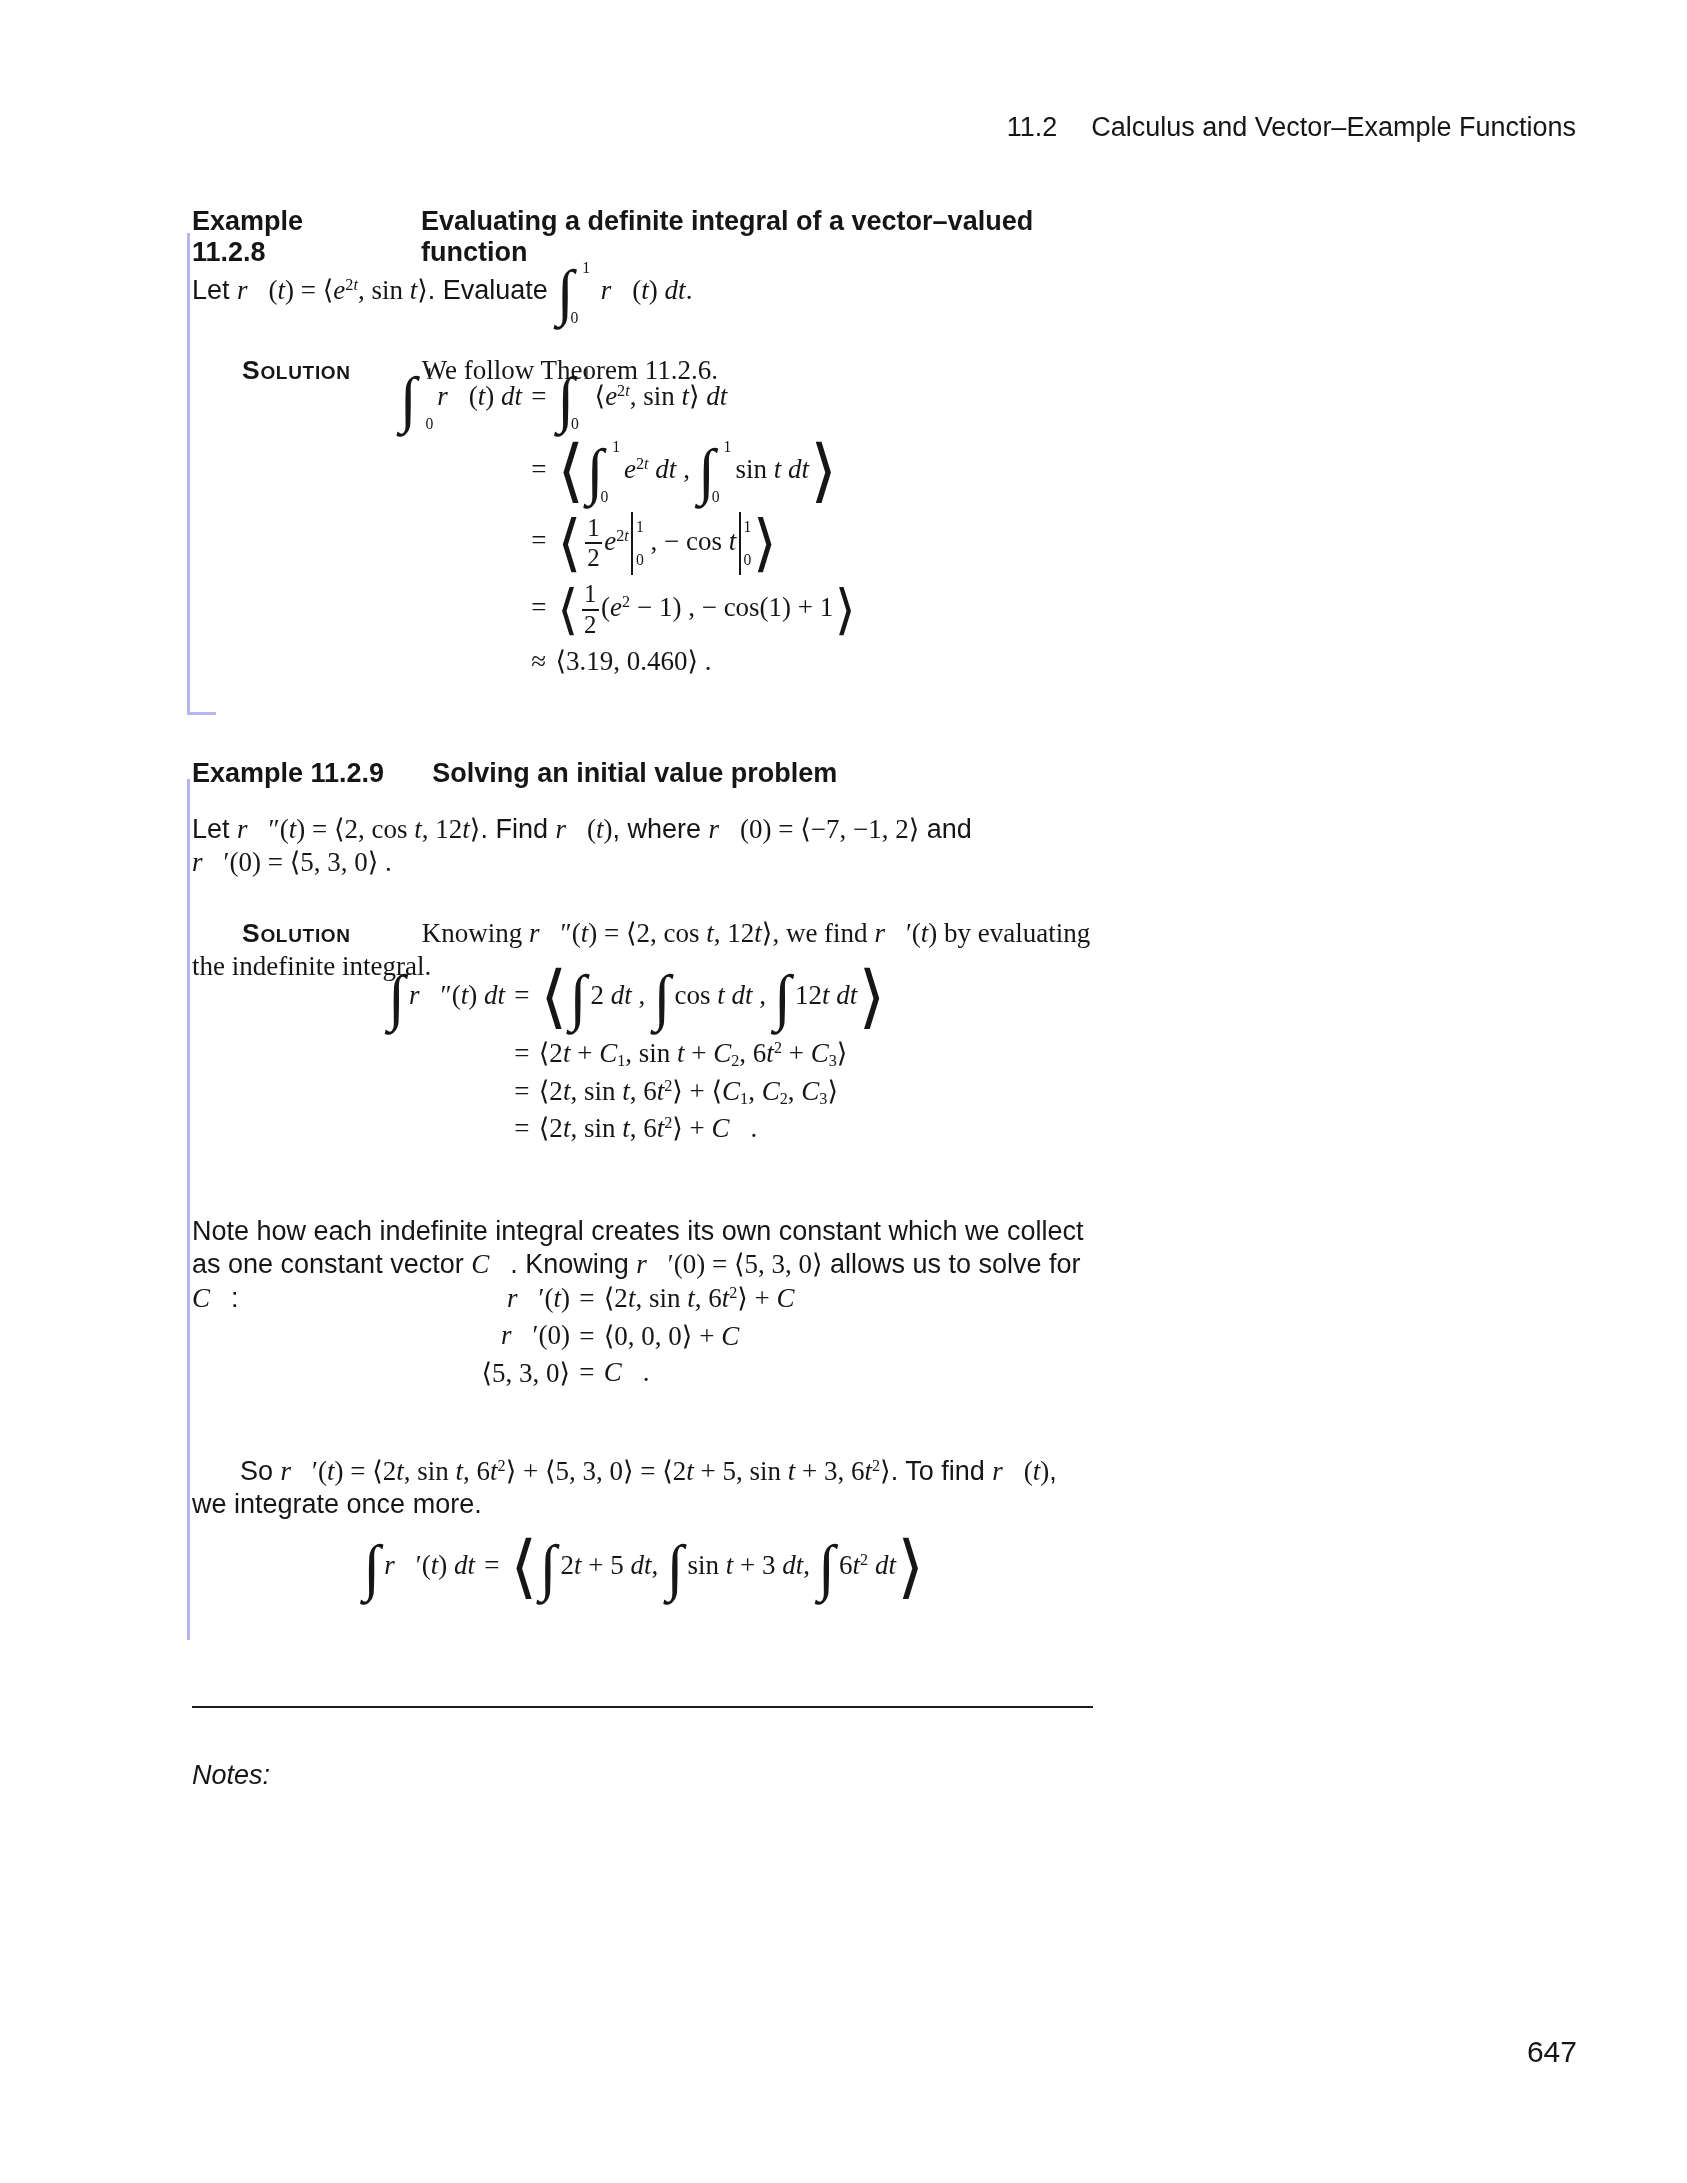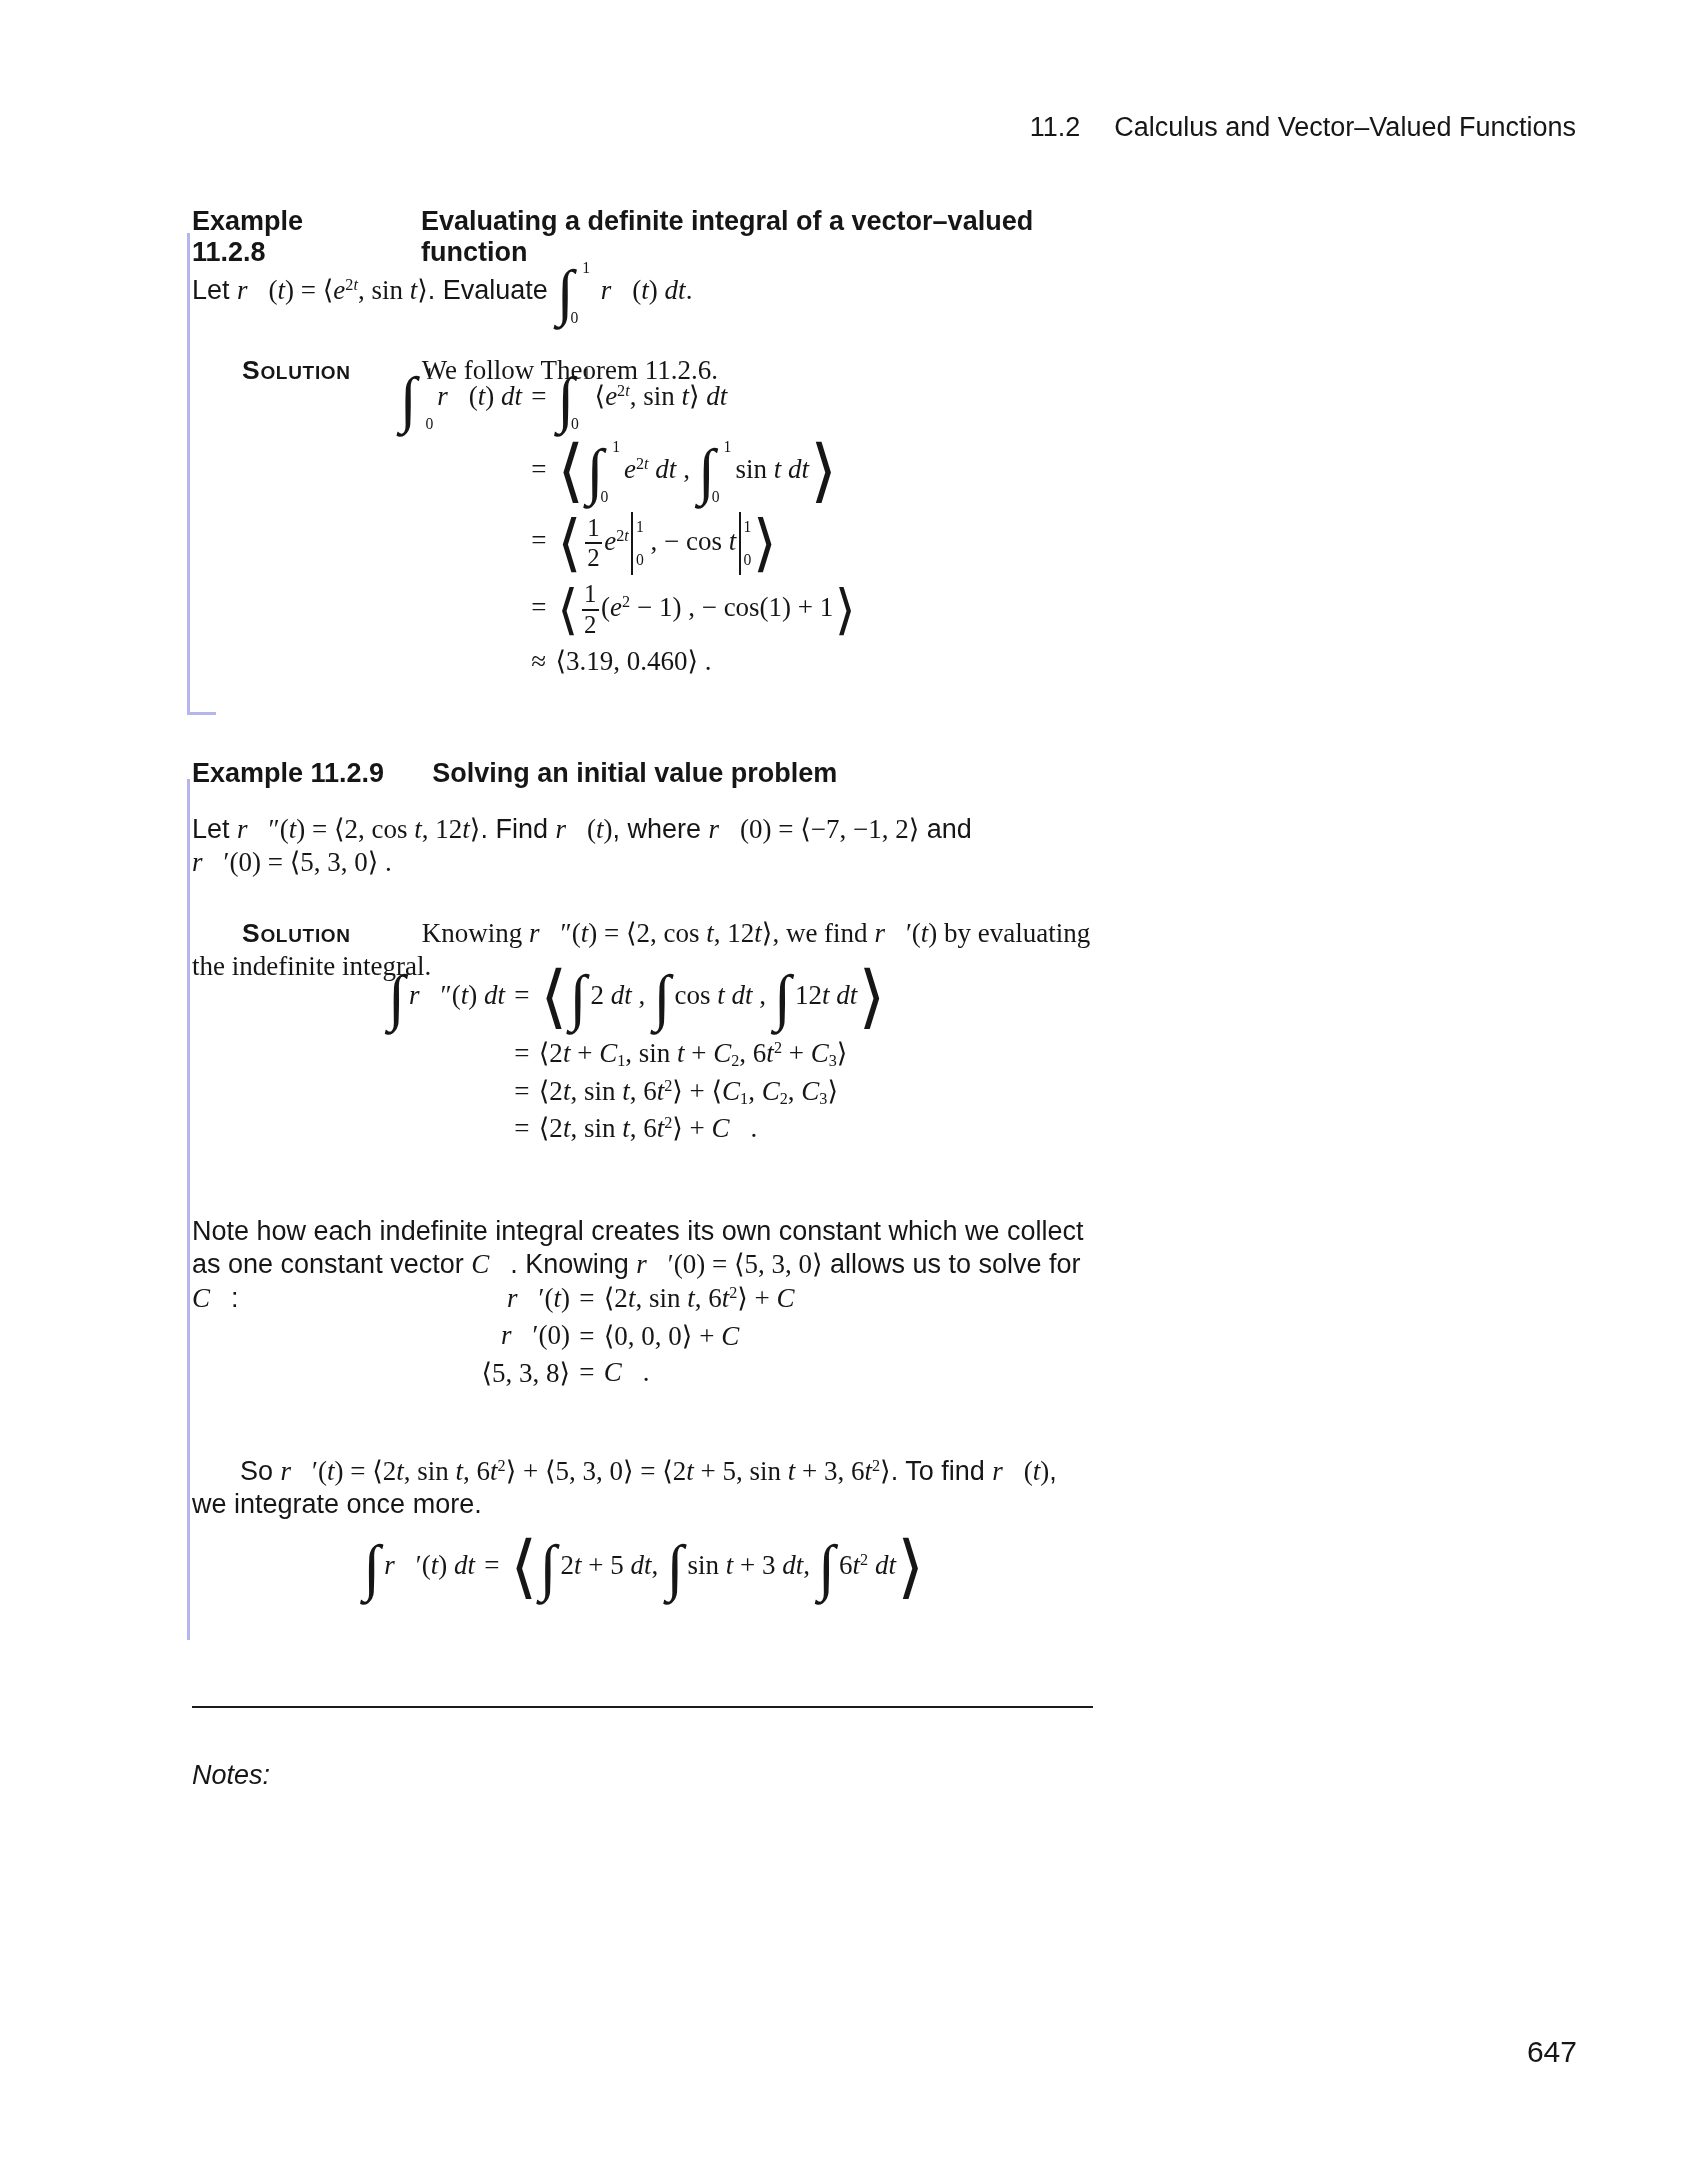--- a/index.html
+++ b/index.html
@@ -65,21 +65,21 @@
   .notes-label{position:absolute;left:192px;top:1733px;font-size:27px;font-style:italic;}
   .page-number{position:absolute;top:2035px;right:110px;font-size:30px;font-weight:400;}
 </style>
 </head>
 <body>
 
 <div class="page">
 
   <div class="running-head">
     <span>11.2</span>
-    <span>Calculus and Vector–Valued Functions</span>
+    <span>Calculus and Vector–Example Functions</span>
   </div>
 
   <div class="exline" id="exline1" style="background: rgb(182, 182, 238);"></div>
   <div class="exfoot" id="exfoot1" style="background: rgb(182, 182, 238);"></div>
   <div class="exline" id="exline2" style="background: rgb(182, 182, 238);"></div>
 
   <h2 class="ex-head" id="head8">
     <span>Example 11.2.8</span>
     <span>Evaluating a definite integral of a vector–valued function</span>
   </h2>
@@ -204,21 +204,21 @@
   <div class="eq" id="eq3">
       <div class="eqrow">
         <span class="eql"><i>r⃗</i>′(<i>t</i>)</span>
         <span class="eqr"><span class="rel">=</span>⟨2<i>t</i>, sin <i>t</i>, 6<i>t</i><sup>2</sup>⟩ + <i>C⃗</i></span>
       </div>
       <div class="eqrow">
         <span class="eql"><i>r⃗</i>′(0)</span>
         <span class="eqr"><span class="rel">=</span>⟨0, 0, 0⟩ + <i>C⃗</i></span>
       </div>
       <div class="eqrow">
-        <span class="eql">⟨5, 3, 8⟩</span>
+        <span class="eql">⟨5, 3, 0⟩</span>
         <span class="eqr"><span class="rel">=</span><i>C⃗</i>.</span>
       </div>
     </div>
 
   <p class="para" id="sopara">So <span class="m"><i>r⃗</i>′(<i>t</i>) = ⟨2<i>t</i>, sin <i>t</i>, 6<i>t</i><sup>2</sup>⟩ + ⟨5, 3, 0⟩ = ⟨2<i>t</i> + 5, sin <i>t</i> + 3, 6<i>t</i><sup>2</sup>⟩</span>. To find <span class="m"><i>r⃗</i>(<i>t</i>)</span>, we integrate once more.</p>
 
   <div class="eq" id="eq4">
       <div class="eqrow">
         <span class="eql"><span class="ig">
             <span class="is">∫</span>

